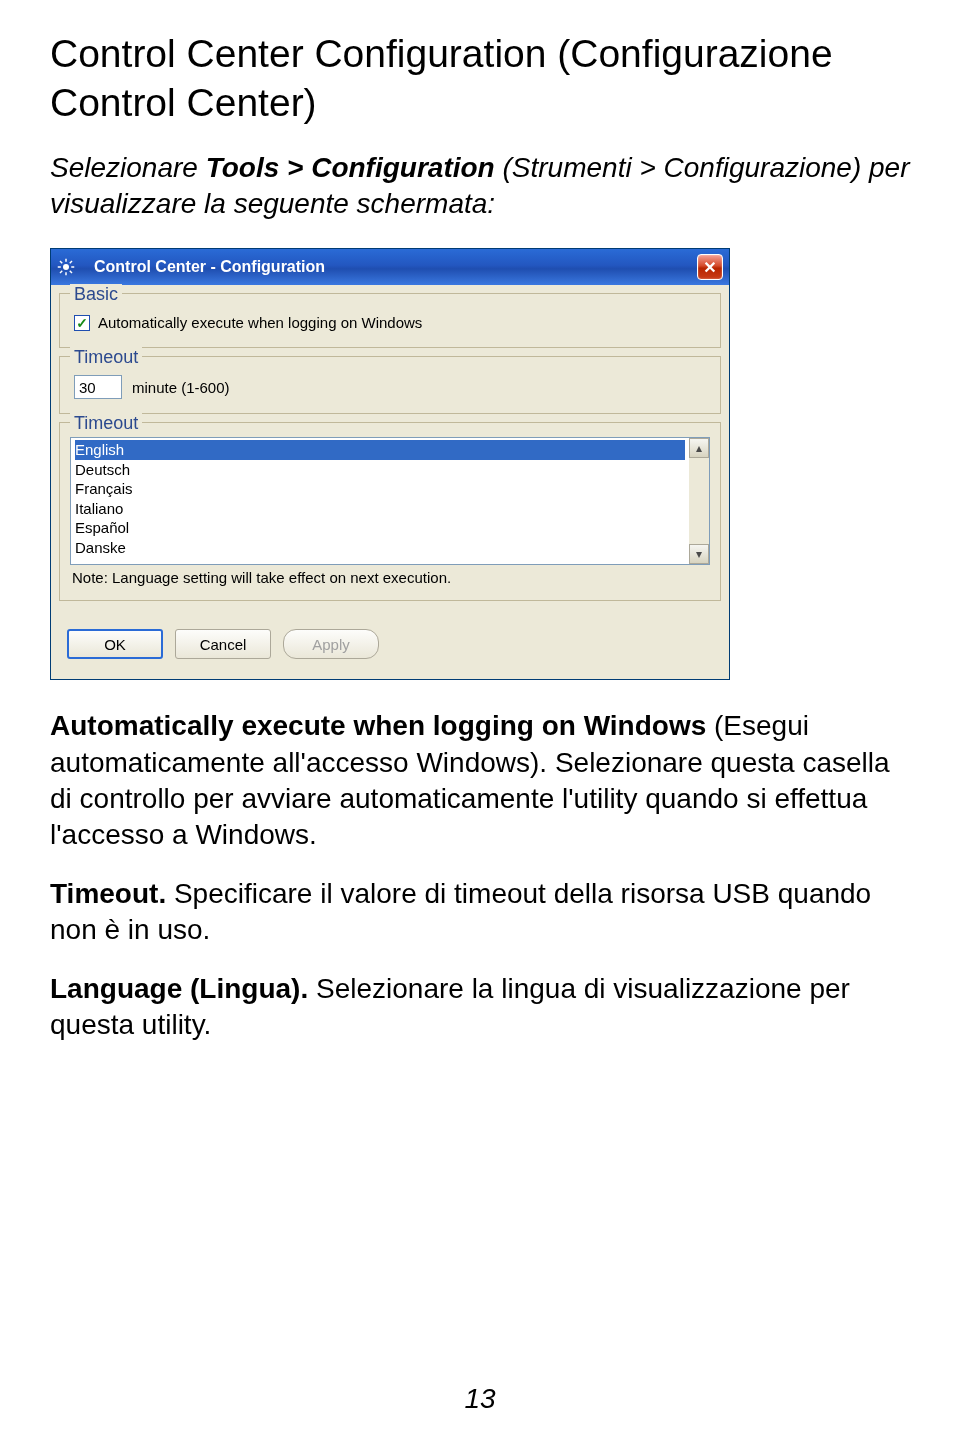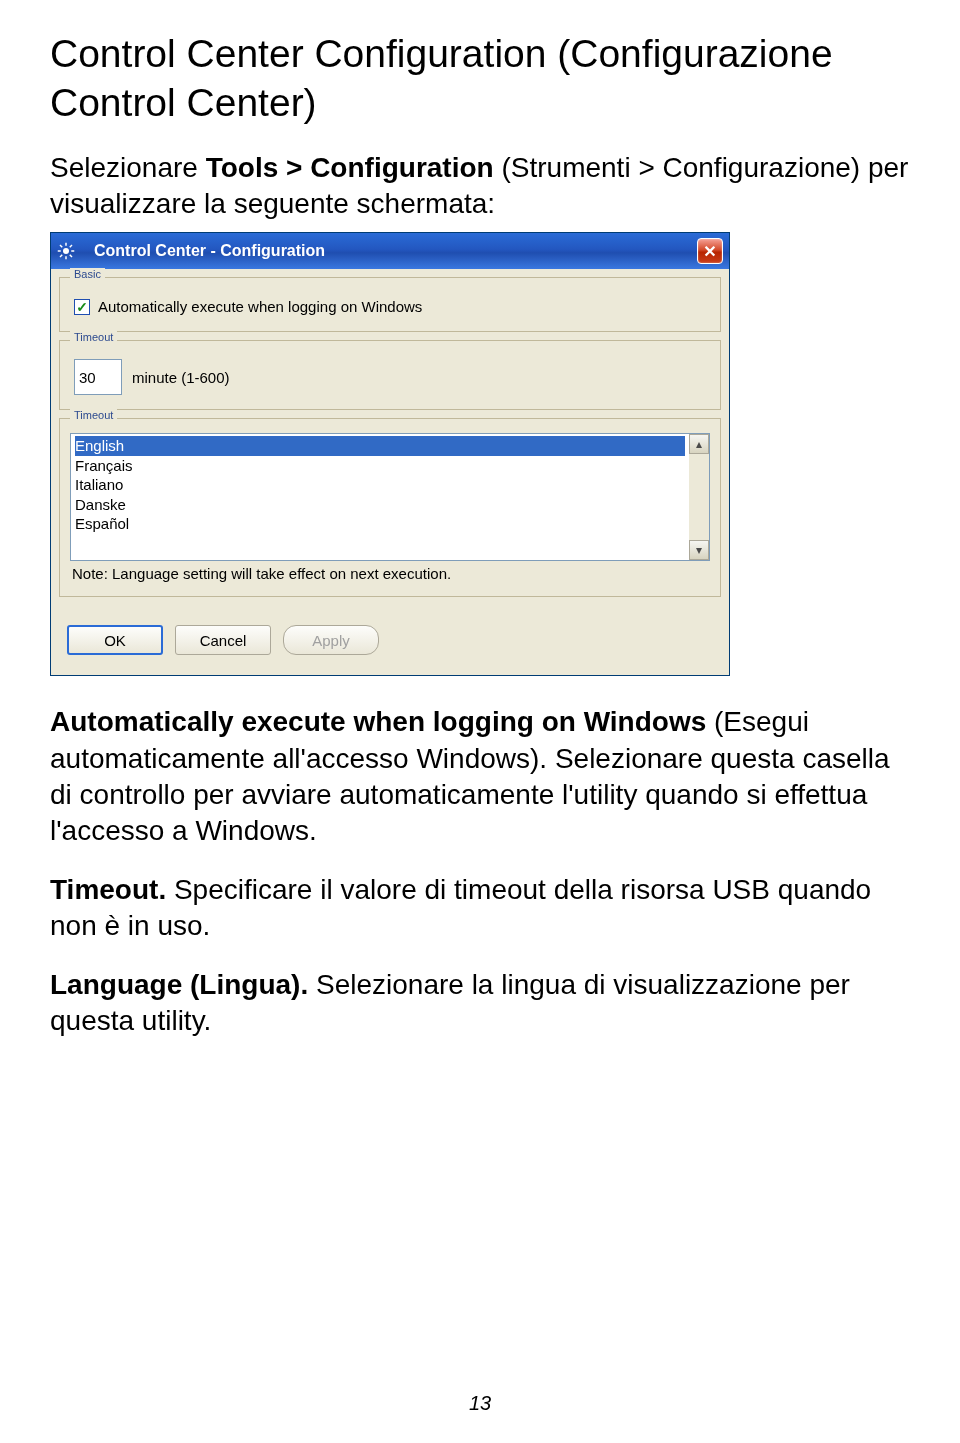--- a/index.html
+++ b/index.html
@@ -15,21 +15,22 @@
 .doc-title {
   font-family: "Century Gothic", "Futura", Arial, sans-serif;
   font-size: 39px;
   font-weight: 400;
   line-height: 1.25;
   margin-bottom: 22px;
 }
 .intro {
   font-size: 28px;
   line-height: 1.3;
-  margin-bottom: 10px;
+  margin-bottom: 26px;
+  font-style: italic;
 }
 .intro b { font-weight: bold; }
 .screenshot {
   margin-top: 8px;
   margin-bottom: 28px;
 }
 .win {
   width: 680px;
   border: 1px solid #003c74;
   background: #ece9d8;
@@ -69,31 +70,31 @@
   margin-bottom: 8px;
   padding: 14px 10px 10px 10px;
 }
 .group-legend {
   position: absolute;
   top: -10px;
   left: 10px;
   background: #ece9d8;
   padding: 0 4px;
   color: #2c4a8f;
-  font-size: 11px;
+  font-size: 18px;
 }
 .cb-row { display:flex; align-items:center; gap:8px; padding: 6px 4px; }
 .cb {
   width:16px; height:16px; border:1px solid #1f4eb0; background:#fff;
   display:inline-flex; align-items:center; justify-content:center;
   color:#178a17; font-size:14px; font-weight:bold;
 }
 .timeout-row { display:flex; align-items:center; gap:10px; padding:4px 4px; }
 .tinput {
-  width:48px; height:36px; border:1px solid #7f9db9; background:#fff;
+  width:48px; height:24px; border:1px solid #7f9db9; background:#fff;
   padding:2px 4px; font-size:15px;
 }
 .lang-list {
   border:1px solid #7f9db9; background:#fff;
   height: 128px;
   position: relative;
   display:flex;
 }
 .lang-items { flex:1; overflow:hidden; padding:2px 4px; font-size:15px; line-height:1.3; }
 .lang-items div { white-space:nowrap; }
@@ -118,21 +119,21 @@
   border:1px solid #aca899; border-radius:3px;
   font-size:15px;
   display:inline-flex; align-items:center; justify-content:center;
 }
 .btn.default { border:2px solid #2a6bd6; }
 .btn.disabled { color:#a0a0a0;border-radius:13px; }
 .body-p { font-size:28px; line-height:1.3; margin-bottom:22px; }
 .body-p b { font-weight:bold; }
 .pagenum {
   position:absolute; bottom:28px; left:0; right:0;
-  text-align:center; font-size:20px; font-style:italic;
+  text-align:center; font-size:28px; font-style:italic;
 }
 </style>
 </head>
 <body>
 
 <h1 class="doc-title">Control Center Configuration (Configurazione Control Center)</h1>
 
 <p class="intro">
   <span>Selezionare </span><b>Tools &gt; Configuration</b><span> (Strumenti &gt; Configurazione) per visualizzare la seguente schermata:</span>
 </p>
@@ -179,24 +180,25 @@
           <input class="tinput" value="30" style="">
           <span>minute (1-600)</span>
         </div>
       </div>
 
       <div class="group">
         <div class="group-legend">Timeout</div>
         <div class="lang-list">
           <div class="lang-items">
             <div class="sel">English</div>
+            <div>Deutsch</div>
             <div>Français</div>
             <div>Italiano</div>
+            <div>Español</div>
             <div>Danske</div>
-            <div>Español</div>
           </div>
           <div class="vscroll">
             <div class="vbtn">
                 <span>▴</span>
               </div>
             <div class="vbtn">
                 <span>▾</span>
               </div>
           </div>
         </div>

